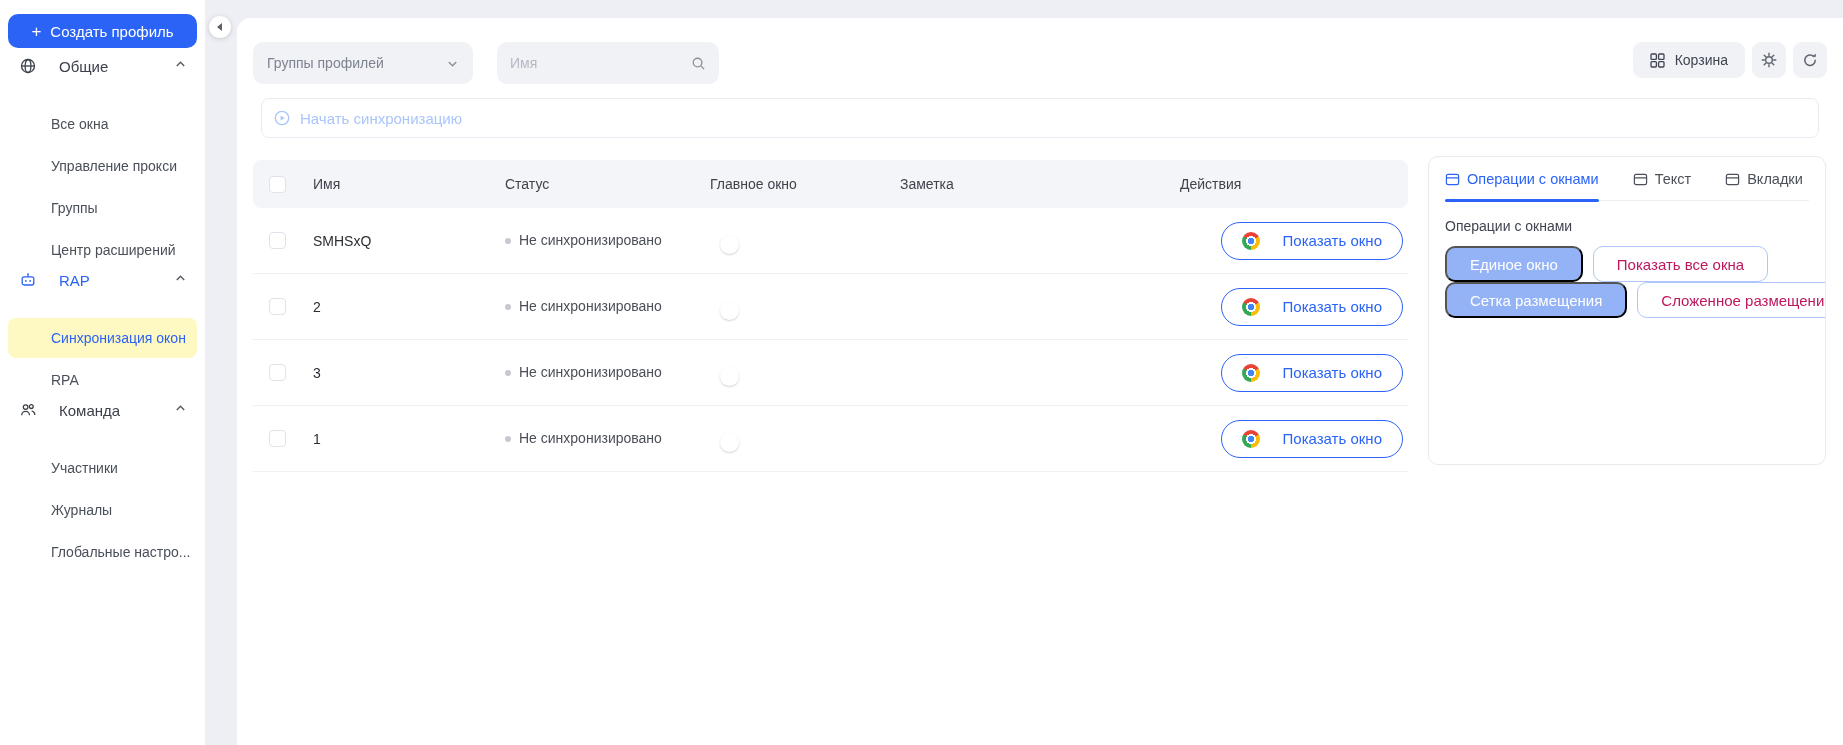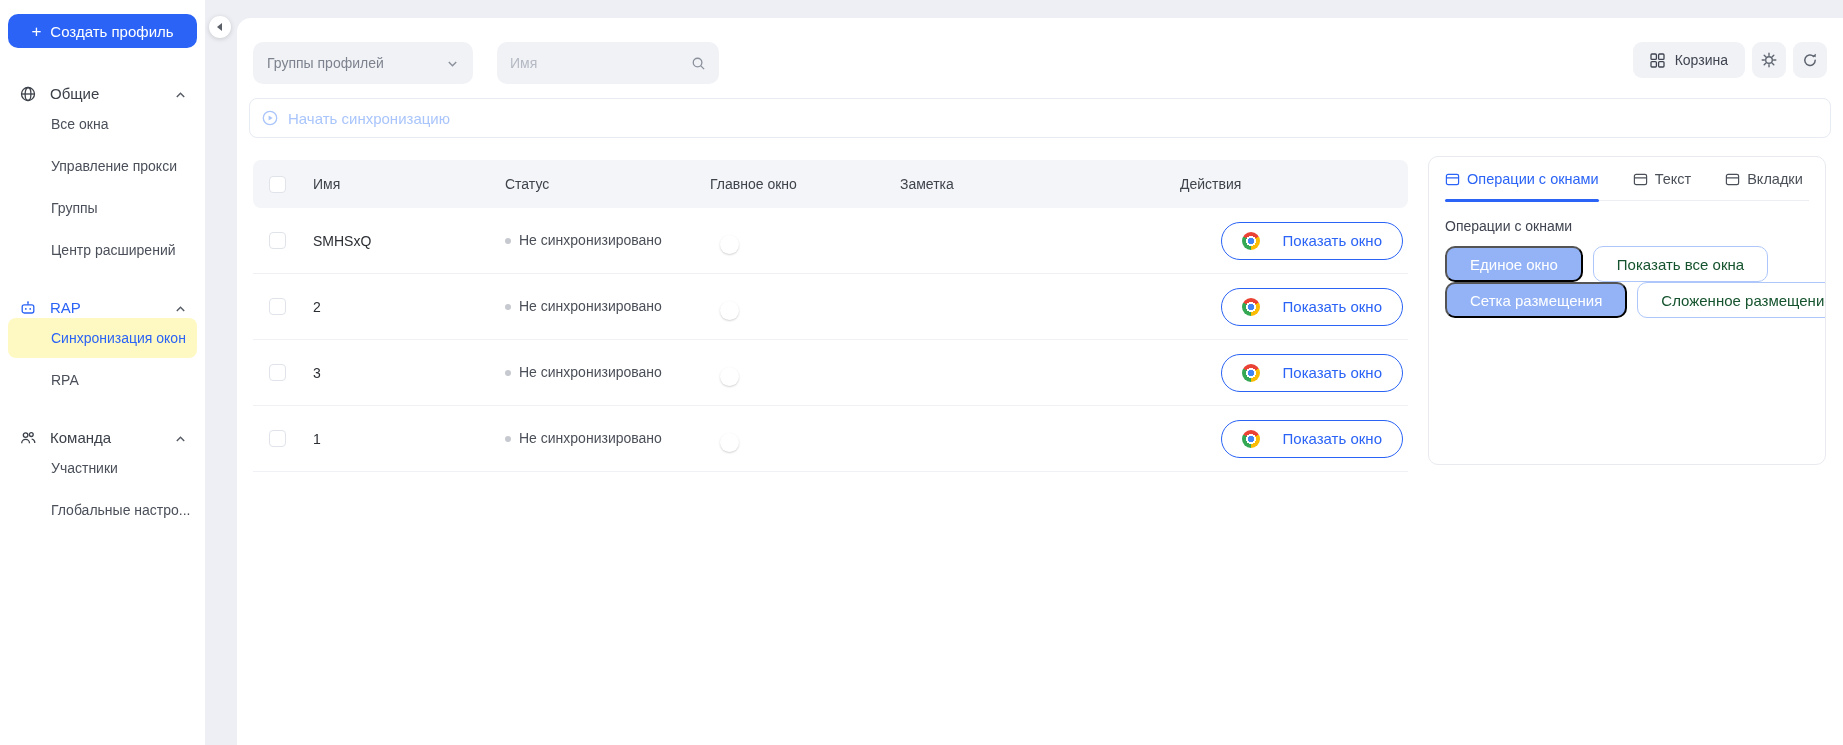--- a/index.html
+++ b/index.html
@@ -6,21 +6,21 @@
   html, body { margin: 0; }
   body { font-family: "Liberation Sans", sans-serif; }
   .app { position: relative; width: 1843px; height: 745px; background: #edeff4; overflow: hidden; }
 
   
   .sidebar { position: absolute; left: 0; top: 0; width: 205px; height: 745px; background: #fff; padding: 14px 8px 0; }
   .create-btn { display: flex; align-items: center; justify-content: center; gap: 9px; height: 34px; width: 100%;
     background: #2a63f5; color: #fff; border-radius: 10px; font-size: 15px; cursor: pointer; }
   .create-btn .plus { font-size: 17px; font-weight: 400; line-height: 1; }
   .nav { margin-top: 10px; }
-  .nav-header { display: flex; align-items: flex-end; height: 44px; padding: 0 10px 0 12px; gap: 14px;
+  .nav-header { display: flex; align-items: flex-start; height: 44px; padding: 0 10px 0 12px; gap: 23px;
     font-size: 15px; color: #3b4049; cursor: pointer; }
   .nav-header.active-section { color: #2a63f5; }
   .nav-header .chev { margin-left: auto; display: flex; }
   .nav-item { display: flex; align-items: center; height: 40px; margin: 2px 0; padding-left: 43px;
     font-size: 14px; color: #4a4f59; border-radius: 8px; cursor: pointer; }
   .nav-item.active { background: #fef9c3; color: #2a63f5; }
   .icon16 { width: 16px; height: 16px; flex: 0 0 16px; }
 
   .collapse-toggle { position: absolute; left: 209px; top: 16px; width: 22px; height: 22px; border-radius: 50%;
     background: #fff; box-shadow: 0 1px 5px rgba(0,0,0,.16); display: flex; align-items: center; justify-content: center; cursor: pointer; }
@@ -37,21 +37,21 @@
   .search-box { width: 222px; height: 42px; background: #f1f2f6; border-radius: 10px; display: flex; align-items: center;
     padding: 0 13px; margin-left: 24px; }
   .search-box input { flex: 1; border: none; outline: none; background: transparent; font-size: 14px; color: #3b4049;
     font-family: "Liberation Sans", sans-serif; }
   .search-box input::placeholder { color: #b4b9c3; }
   .trash-btn { margin-left: auto; height: 36px; padding: 0 17px; background: #f1f2f6; border-radius: 9px; display: flex;
     align-items: center; gap: 10px; font-size: 14px; color: #3f4450; cursor: pointer; }
   .icon-btn { width: 34px; height: 36px; margin-left: 7px; background: #f1f2f6; border-radius: 9px; display: flex;
     align-items: center; justify-content: center; cursor: pointer; }
 
-  .sync-bar { margin: 14px 12px 0; height: 40px; border: 1px solid #e7ebf2; border-radius: 8px; display: flex;
+  .sync-bar { margin: 14px 24px 0; height: 40px; border: 1px solid #e7ebf2; border-radius: 8px; display: flex;
     align-items: center; gap: 10px; padding: 0 12px; font-size: 15px; color: #a9c5fb; cursor: pointer; }
 
   
   .content { display: flex; align-items: flex-start; margin: 18px 16px 0; gap: 20px; }
   .table-wrap { width: 1155px; margin-top: 4px; }
   .thead { display: flex; align-items: center; height: 48px; background: #f4f5f8; border-radius: 8px;
     font-size: 14px; color: #3f434c; font-weight: 500; }
   .trow { display: flex; align-items: center; height: 66px; border-bottom: 1px solid #f0f1f5; font-size: 14px; color: #2b2e33; }
   .c0 { width: 48px; display: flex; justify-content: center; }
   .c1 { width: 204px; padding-left: 12px; }
@@ -75,21 +75,21 @@
   .panel { width: 398px; height: 309px; border: 1px solid #e8eaef; border-radius: 10px; padding: 14px 16px; overflow: hidden; background: #fff; }
   .tabs { display: flex; gap: 34px; border-bottom: 1px solid #eceef2; padding-bottom: 13px; }
   .tab { position: relative; display: flex; align-items: center; gap: 7px; font-size: 14.5px; color: #4b5058; cursor: pointer; white-space: nowrap; }
   .tab.active { color: #2a63f5; }
   .tab.active::after { content: ""; position: absolute; left: 0; right: 0; bottom: -15px; height: 3px; border-radius: 3px; background: #2a63f5; }
   .panel-title { margin: 17px 0 12px; font-size: 14px; color: #3f4450; }
   .btn-row { display: flex; gap: 10px; }
   .btn-row .soft, .btn-row .ghost { flex: 0 0 auto; height: 36px; padding: 0 23px; border-radius: 10px; font-size: 15px;
     display: flex; align-items: center; white-space: nowrap; cursor: pointer; }
   .soft { background: #94b3f7; color: #fff; }
-  .ghost { background: #fff; border: 1px solid #aec6fa; color: #14532d; }
+  .ghost { background: #fff; border: 1px solid #aec6fa; color: #be185d; }
 
   svg { display: block; }
 </style>
 </head>
 <body>
 
 <div class="app">
 
   <aside class="sidebar">
     <div class="create-btn">
@@ -142,20 +142,21 @@
             <path d="M11.7 9.1c1.8.3 3.1 1.9 3.1 3.9"></path>
         </svg>
         <span>Команда</span>
         <span class="chev">
           <svg width="13" height="13" viewBox="0 0 14 14" fill="none" stroke="#555b64" stroke-width="1.5">
               <path d="M3 8.6L7 4.6l4 4"></path>
             </svg>
         </span>
       </div>
       <div class="nav-item">Участники</div>
+      <div class="nav-item">Журналы</div>
       <div class="nav-item">Глобальные настро...</div>
     </nav>
   </aside>
 
   <div class="collapse-toggle">
     <span class="tri"></span>
   </div>
 
   <main class="main">
 

